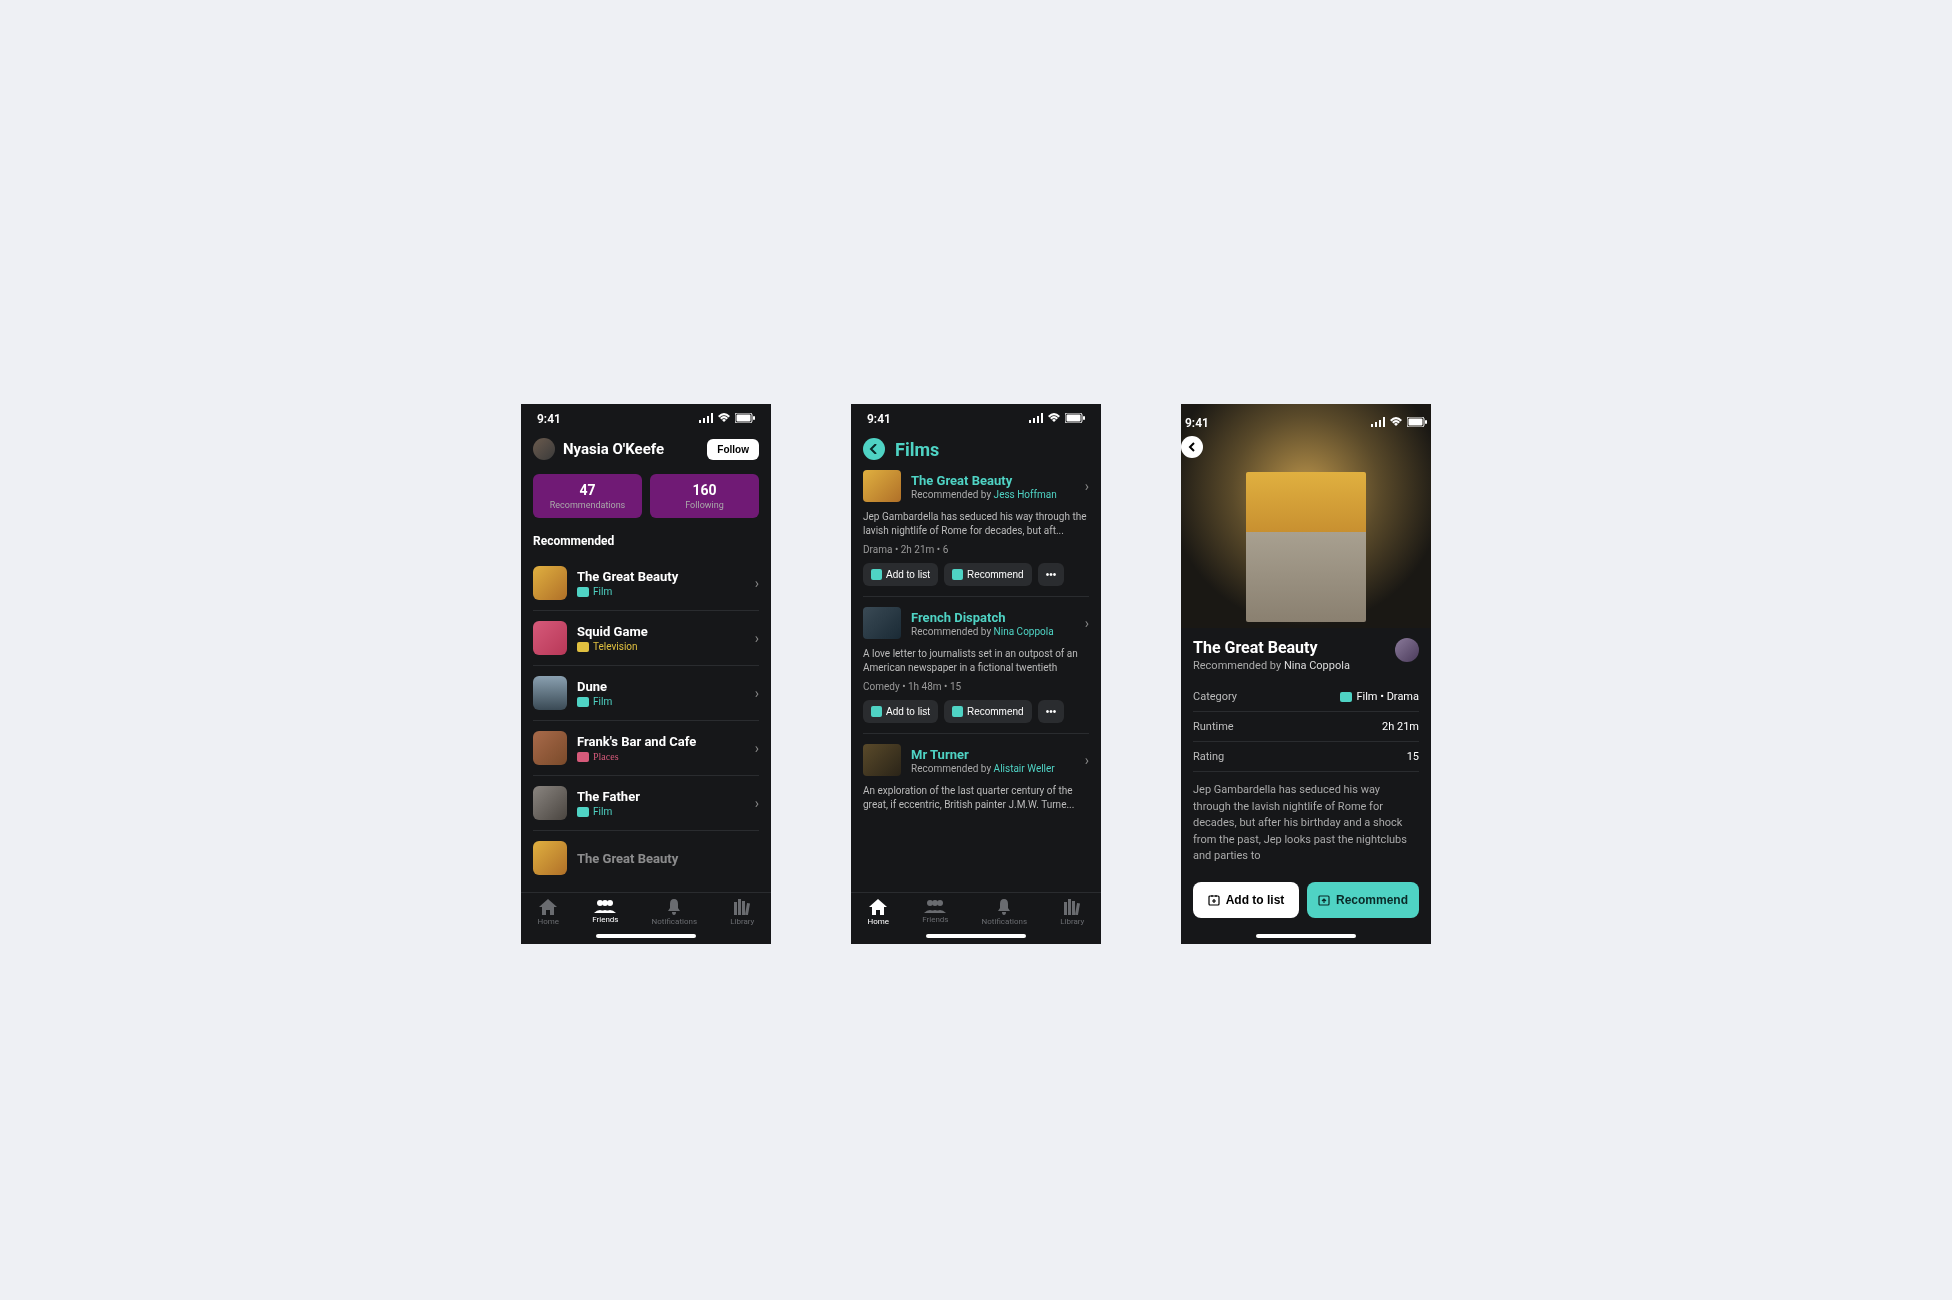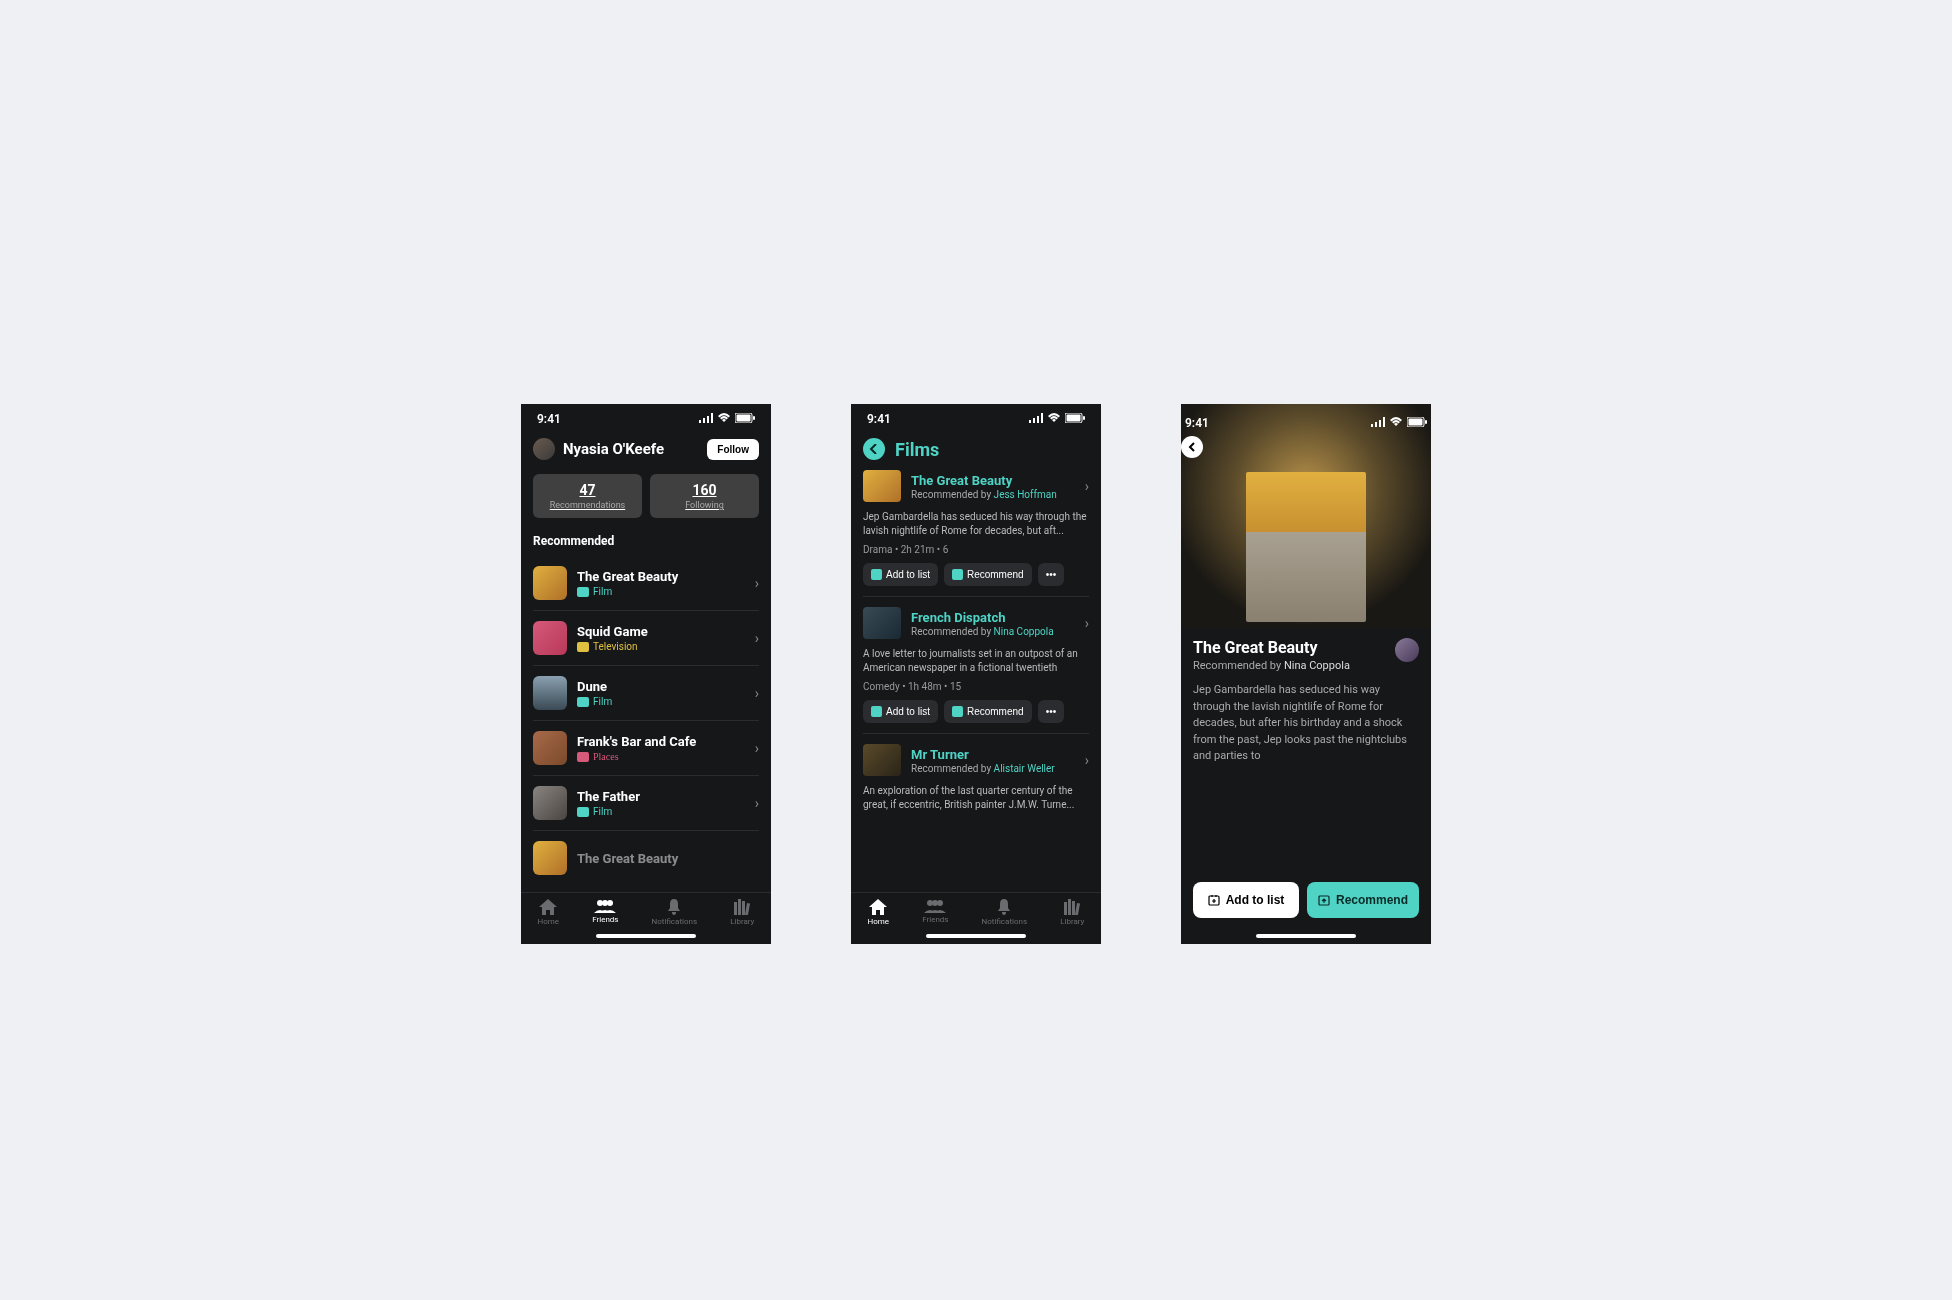--- a/index.html
+++ b/index.html
@@ -39,21 +39,21 @@
   .status-icons { display: flex; gap: 4px; align-items: center; }
 
   .content { flex: 1; overflow: hidden; padding: 0 12px; }
 
   
   .profile-header { display: flex; align-items: center; justify-content: space-between; margin-top: 6px; }
   .avatar { width: 22px; height: 22px; border-radius: 50%; background: linear-gradient(135deg,#6b5b4e,#3a3a3a); margin-right: 8px; flex-shrink: 0; }
   .profile-name { font-size: 15px; font-weight: 700; }
   .follow-btn { background: #fff; color: #000; border: none; border-radius: 6px; font-size: 10px; font-weight: 600; padding: 5px 10px; }
   .stats-row { display: flex; gap: 8px; margin-top: 14px; }
-  .stat-box { flex: 1; background: #404040; border-radius: 6px; padding: 8px 9px; text-align: center; text-decoration: underline; }
+  .stat-box { flex: 1; background: #701a75; border-radius: 6px; padding: 8px 9px; text-align: center; }
   .stat-num { font-size: 14px; font-weight: 700; }
   .stat-label { font-size: 9px; color: #aaa; margin-top: 2px; }
   .section-title { font-size: 12px; font-weight: 700; margin-top: 16px; color: #fff; }
 
   .rec-list { margin-top: 8px; }
   .rec-item {
     display: flex; align-items: center; gap: 10px;
     padding: 10px 0; border-bottom: 1px solid #2a2c2f;
   }
   .rec-thumb { width: 34px; height: 34px; border-radius: 6px; flex-shrink: 0; }
@@ -447,20 +447,37 @@
 
     <div class="content" style="padding-top:0;">
       <div class="detail-title-row">
         <div>
           <div class="detail-title">The Great Beauty</div>
           <div class="detail-by"><span>Recommended by </span><span class="by-name">Nina Coppola</span></div>
         </div>
         <div class="avatar-sm"></div>
       </div>
 
+      <div class="detail-rows">
+        <div class="detail-row">
+          <span>Category</span>
+          <span class="detail-val">
+              <span class="cat-icon cat-film"></span>
+              <span>Film  •  Drama</span>
+            </span>
+        </div>
+        <div class="detail-row">
+          <span>Runtime</span>
+          <span class="detail-val">2h 21m</span>
+        </div>
+        <div class="detail-row">
+          <span>Rating</span>
+          <span class="detail-val">15</span>
+        </div>
+      </div>
 
       <div class="detail-desc">Jep Gambardella has seduced his way through the lavish nightlife of Rome for decades, but after his birthday and a shock from the past, Jep looks past the nightclubs and parties to</div>
     </div>
 
     <div class="detail-actions">
       <button class="btn-wide btn-add">
           <svg width="12" height="12" viewBox="0 0 12 12">
             <rect x="1" y="2" width="10" height="9" rx="1" fill="none" stroke="#000" stroke-width="1.2"></rect>
             <path d="M4 1 V3 M8 1 V3" stroke="#000" stroke-width="1.2"></path>
             <path d="M6 5 V9 M4 7 H8" stroke="#000" stroke-width="1.2"></path>

